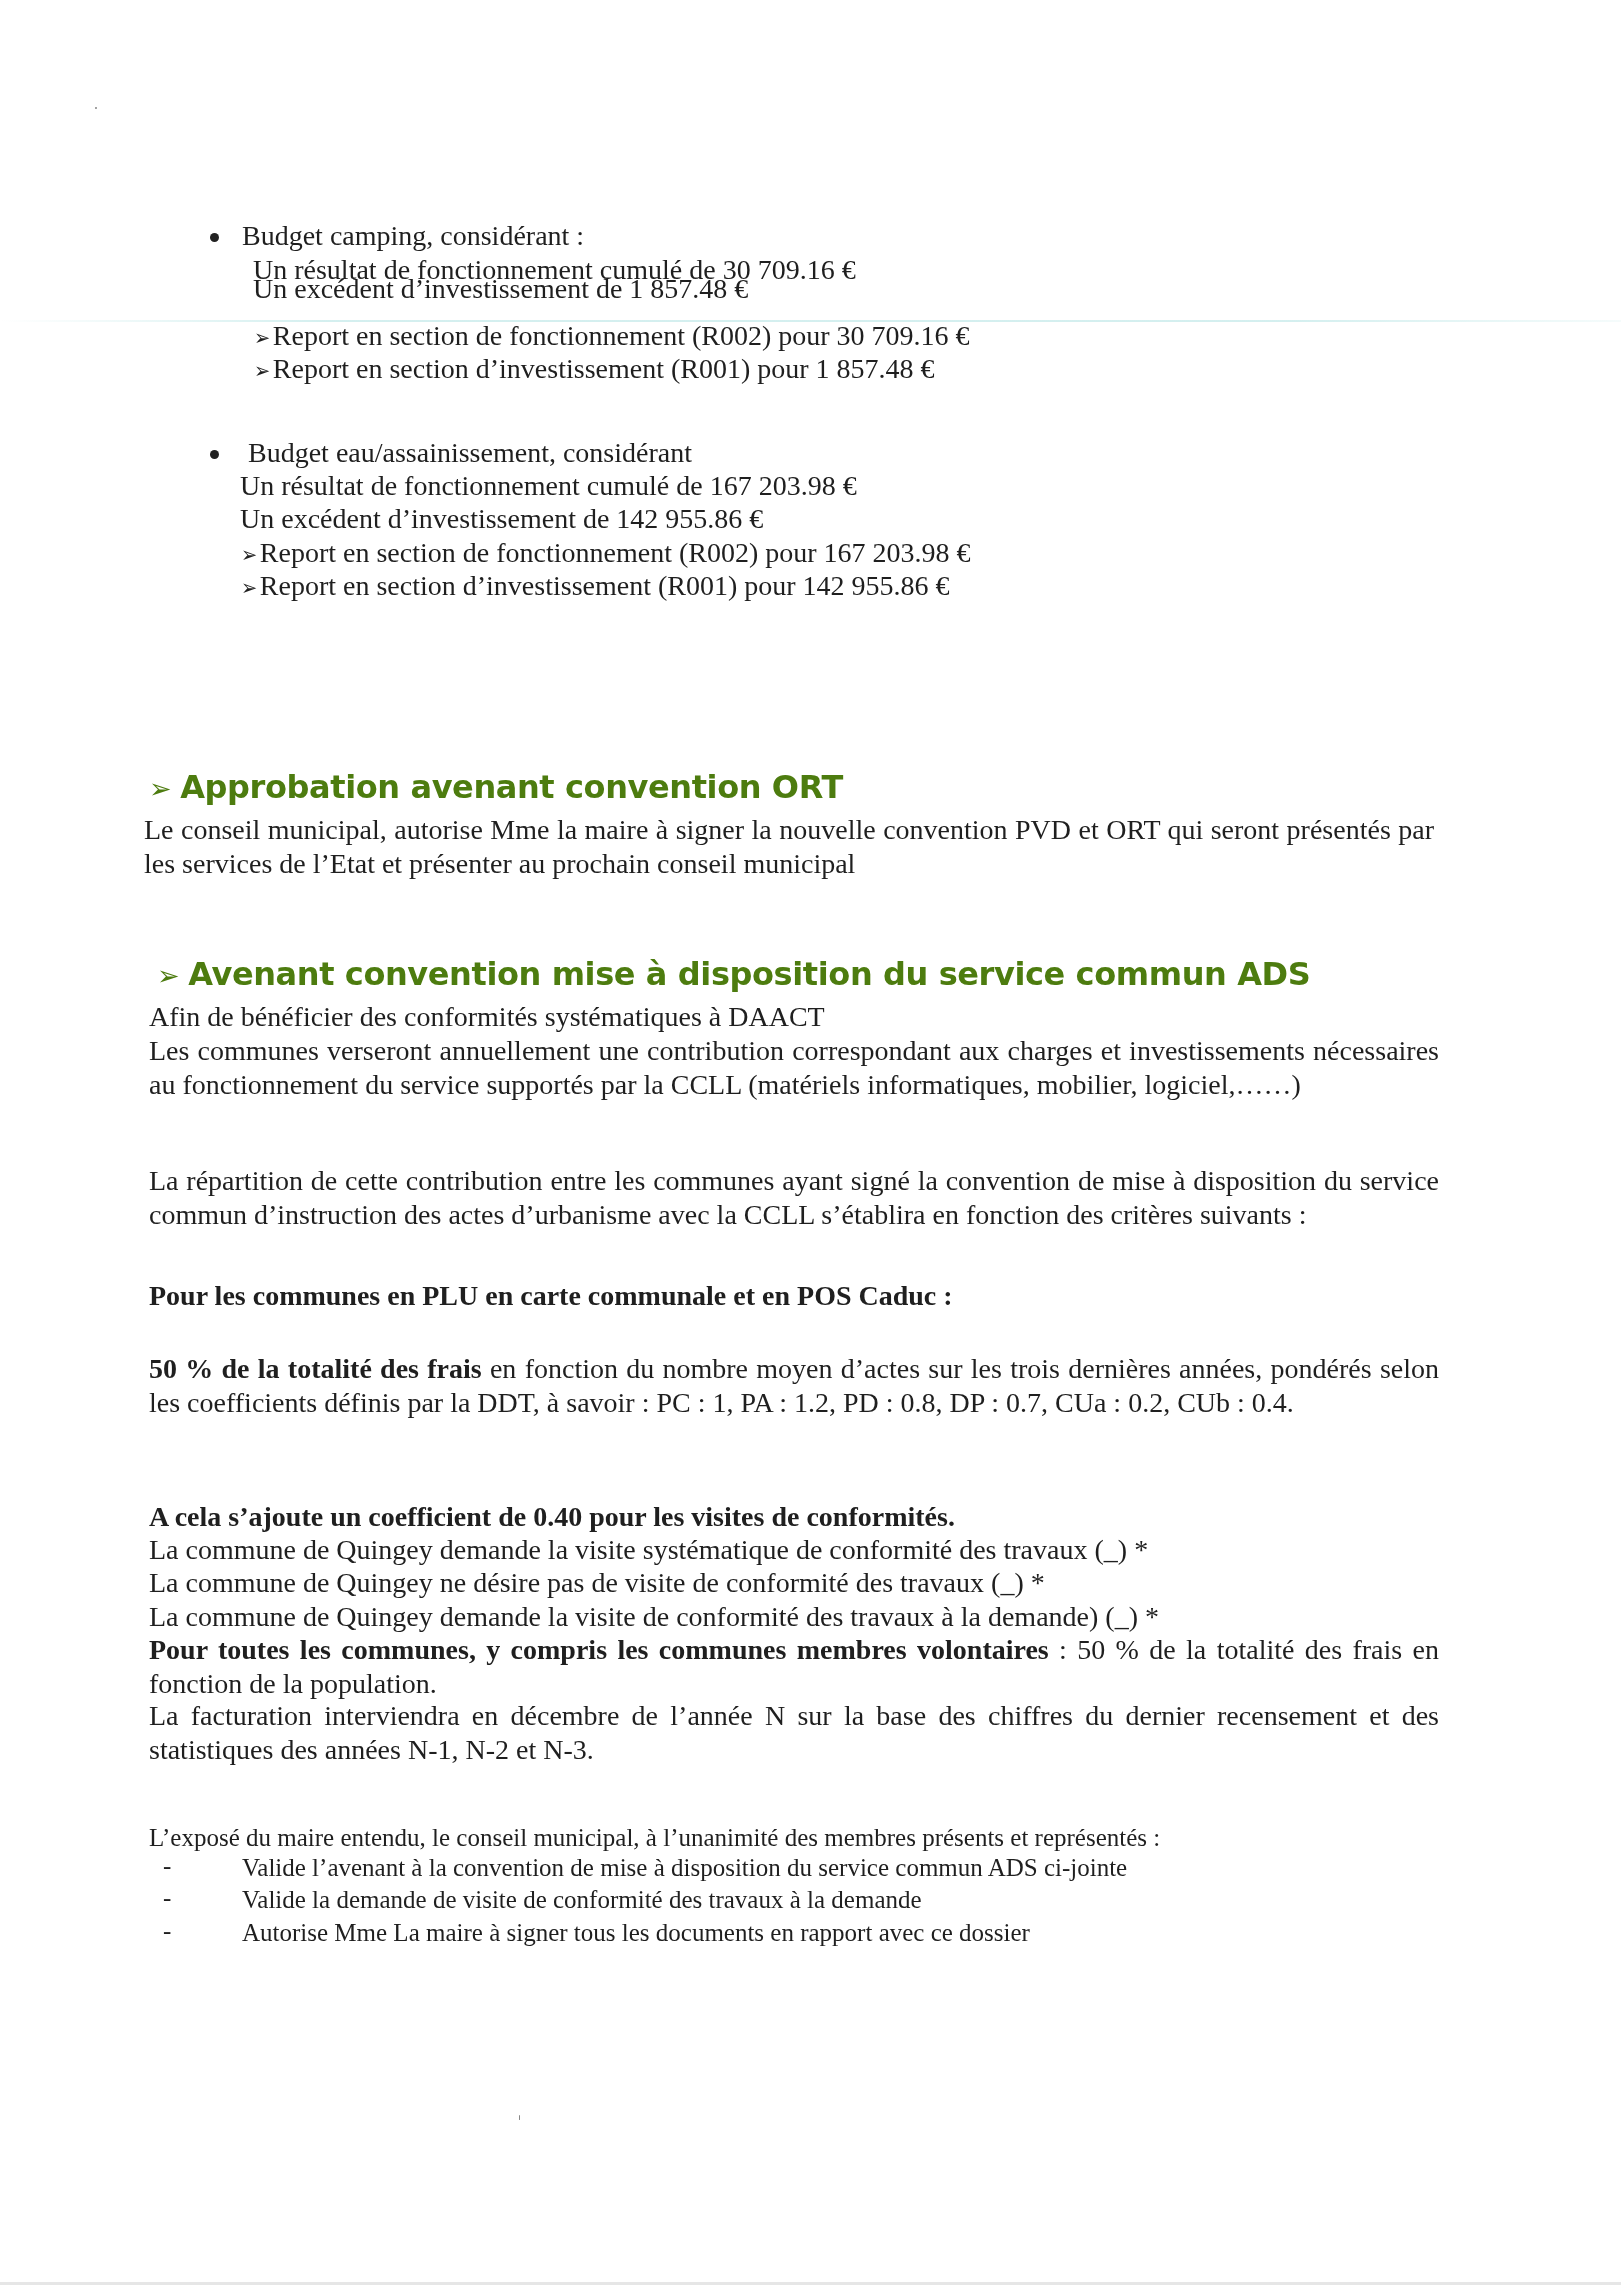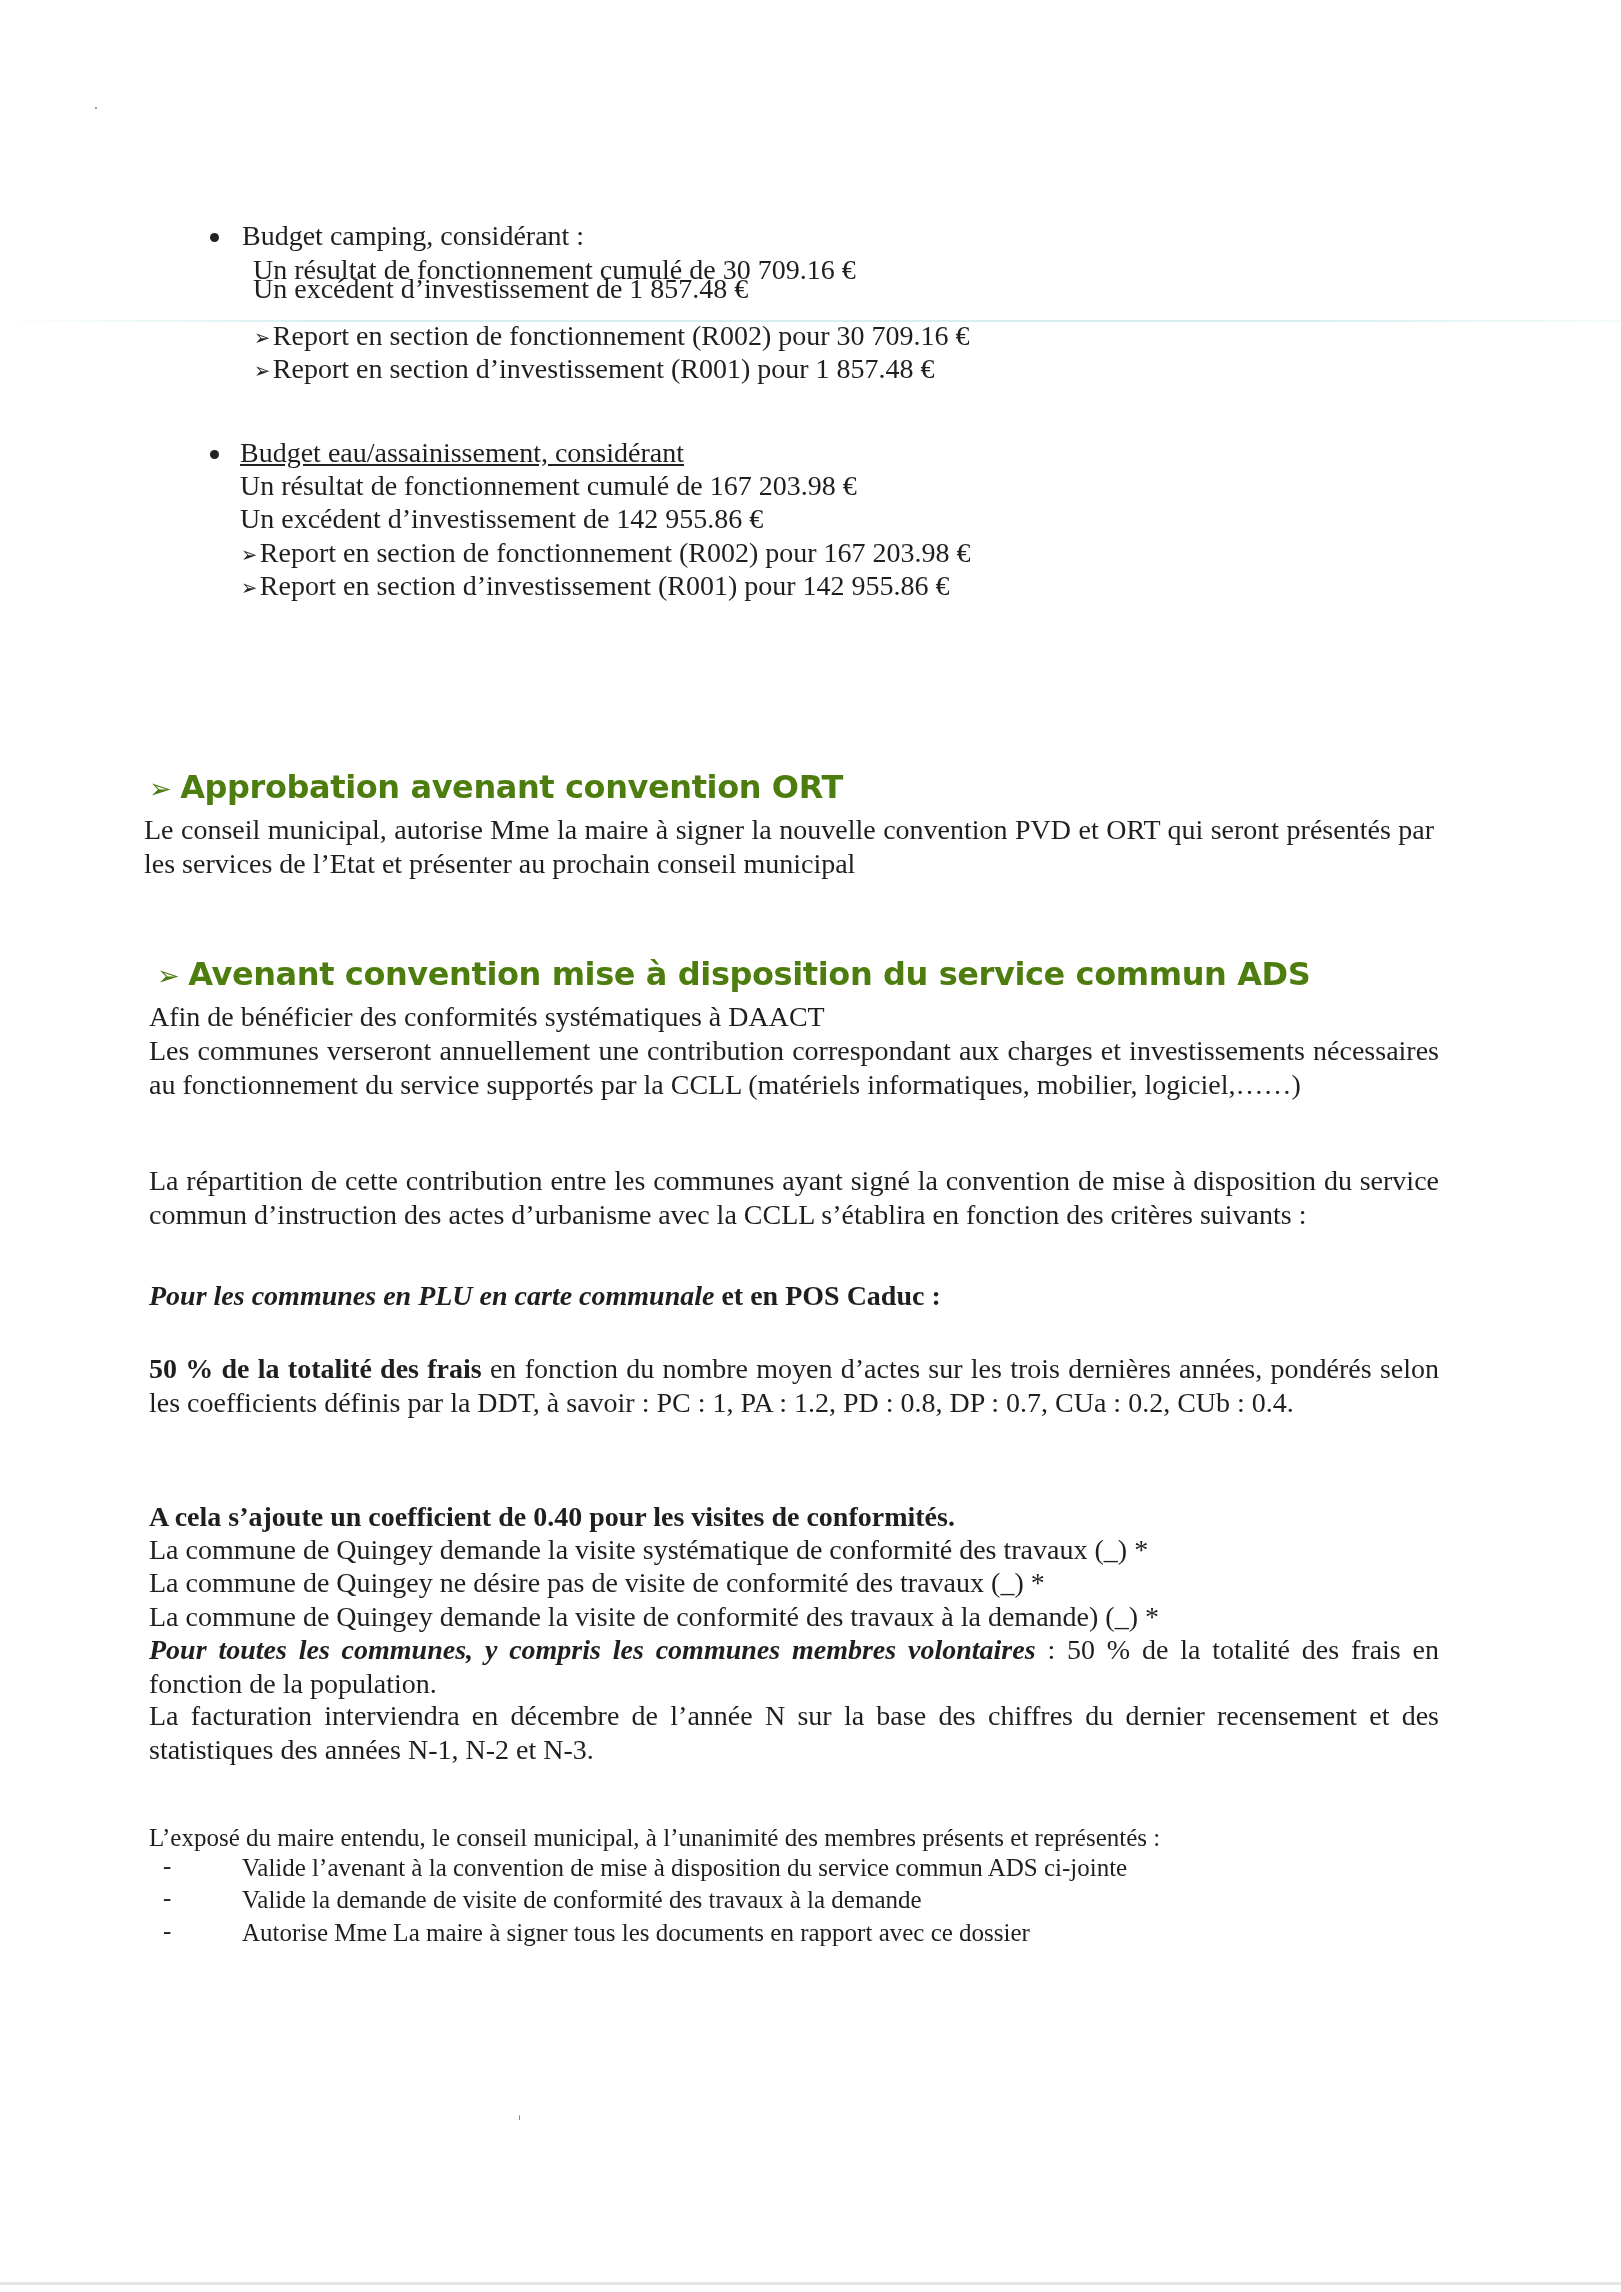--- a/index.html
+++ b/index.html
@@ -12,21 +12,21 @@
   .speck { position: absolute; width: 1.8px; height: 1.8px; background: #888; border-radius: 0.9px; }
 
   .line { position: absolute; white-space: nowrap; font-size: 28px; line-height: 34px; }
   .bullet-dot { position: absolute; width: 9px; height: 9px; border-radius: 50%; background: #222; }
   .arrow { font-size: 21.5px; display: inline-block; transform: scaleX(0.9); margin-right: 1.8px; }
   .heading { position: absolute; white-space: nowrap; font-family: "DejaVu Sans", "Liberation Sans", sans-serif;
              font-weight: bold; font-size: 32px; line-height: 39px; color: #4d7c0f; letter-spacing: -0.4px; }
   .heading .harrow { font-family: "DejaVu Sans", sans-serif; font-weight: normal; font-size: 27px; margin-right: 9px; }
   .just { position: absolute; text-align: justify; text-align-last: left; font-size: 28px; line-height: 34px; }
   .b { font-weight: bold; }
-  .bi { font-weight: bold; font-style: italic; }
+  .bi { font-weight: bold; }
   .small { font-size: 25px; line-height: 32px; }
   .dash { position: absolute; font-size: 25px; }
 </style>
 </head>
 <body>
 
 <div class="page">
   <div class="scan-line-top"></div>
   <div class="scan-line-bottom"></div>
   <div class="speck" style="left:95px; top:107px;"></div>
@@ -40,21 +40,21 @@
     <div class="line" style="left:253px; top:319px;">
       <span class="arrow">➢</span><span>Report en section de fonctionnement (R002) pour 30 709.16 €</span>
     </div>
     <div class="line" style="left:253px; top:352px;">
       <span class="arrow">➢</span><span>Report en section d’investissement (R001) pour 1 857.48 €</span>
     </div>
   </section>
 
   <section>
     <div class="bullet-dot" style="left:210px; top:450px;"></div>
-    <div class="line" style="left:240px; top:436px;text-decoration:underline;">Budget eau/assainissement, considérant</div>
+    <div class="line" style="left:248px; top:436px;">Budget eau/assainissement, considérant</div>
     <div class="line" style="left:240px; top:469px;">Un résultat de fonctionnement cumulé de 167 203.98 €</div>
     <div class="line" style="left:240px; top:502px;">Un excédent d’investissement de 142 955.86 €</div>
     <div class="line" style="left:240px; top:536px;">
       <span class="arrow">➢</span><span>Report en section de fonctionnement (R002) pour 167 203.98 €</span>
     </div>
     <div class="line" style="left:240px; top:569px;">
       <span class="arrow">➢</span><span>Report en section d’investissement (R001) pour 142 955.86 €</span>
     </div>
   </section>
 

